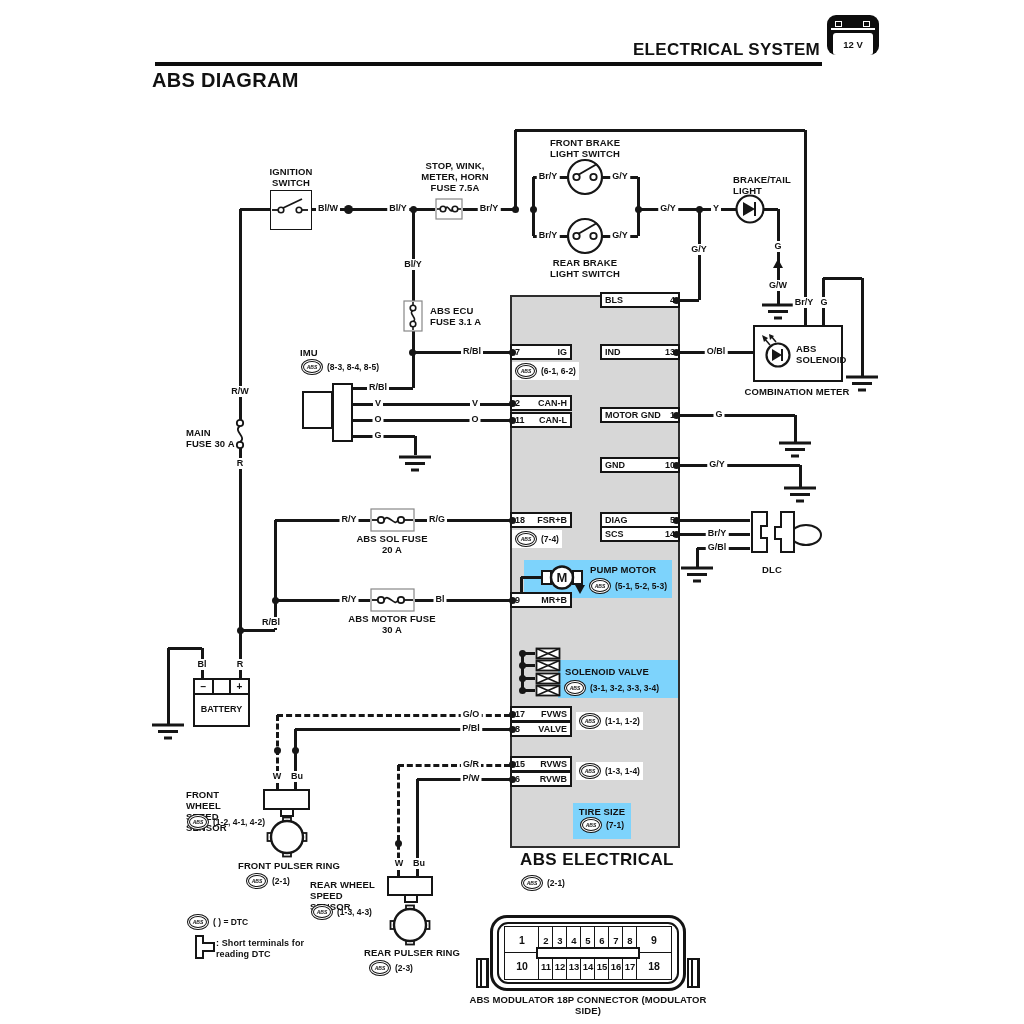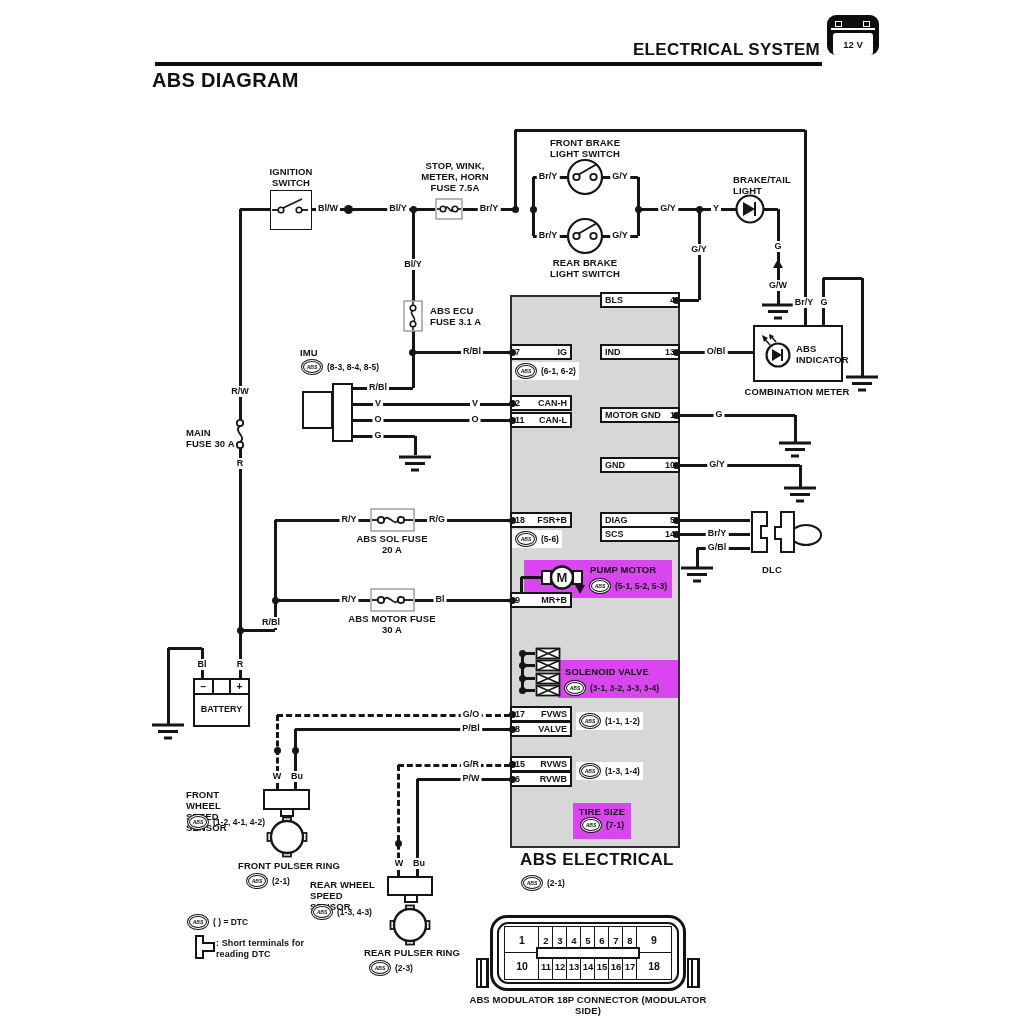--- a/index.html
+++ b/index.html
@@ -10,21 +10,21 @@
   .cll{text-align:left}
   .wl{position:absolute;transform:translateX(-50%);background:#fff;padding:0 2px;font:600 9px/11px var(--f);white-space:nowrap;z-index:6}
   .w{position:absolute;background:var(--ln)}
   .wd{position:absolute}
   .dot{position:absolute;background:var(--ln);border-radius:50%}
   .pin{position:absolute;display:flex;justify-content:space-between;align-items:center;background:#fff;border:2px solid #151515;height:16px;box-sizing:border-box;font:700 9px var(--f);padding:0 3px;z-index:3}
   .dtc{position:absolute;display:flex;align-items:center;gap:4px;font:600 8.5px var(--f);background:#fff;padding:1px 3px;white-space:nowrap;z-index:3}
   .dtc.inline{position:static;background:transparent;justify-content:center;padding:0}
   .oval{display:inline-flex;align-items:center;justify-content:center;width:16px;height:10px;border:1px solid #111;border-radius:50%;box-shadow:0 0 0 1px #fff,0 0 0 2px #111;font:italic 700 5px var(--f);flex:none;margin:2px;background:#fff}
   .box{position:absolute;background:#fff;border:2px solid #151515;box-sizing:border-box}
-  .patch{position:absolute;background:#d946ef}
+  .patch{position:absolute;background:#7dd3fc}
   .hdr-title{position:absolute;left:500px;top:40px;width:320px;text-align:right;font:800 17px var(--f);letter-spacing:.3px}
   .hdr-rule{position:absolute;left:155px;top:62px;width:667px;height:4px;background:#0d0d0d}
   .page-title{position:absolute;left:152px;top:69px;font:800 20px var(--f);letter-spacing:.3px}
   .mod-title{position:absolute;font:600 17px var(--f);letter-spacing:.4px}
   .conn{position:absolute;left:490px;top:915px;width:196px;height:76px;border:3px solid #141414;border-radius:17px;background:#fff;box-sizing:border-box;z-index:3}
   .conn-in{position:absolute;left:4px;top:4px;right:4px;bottom:4px;border:2px solid #141414;border-radius:11px}
   .conn-grid{position:absolute;left:50%;top:50%;transform:translate(-50%,-50%);display:grid;grid-template-columns:34px repeat(7,14px) 34px;grid-auto-rows:26px}
   .ccell{border:1.5px solid #141414;display:flex;align-items:center;justify-content:center;font:700 9.5px var(--f);margin:-0.75px;background:#fff}
   .ccell.big{font-size:10.5px}
   .keybar{position:absolute;left:50%;top:50%;transform:translate(-50%,-50%);width:100px;height:8px;background:#fff;border:2px solid #141414;z-index:2}
@@ -249,21 +249,21 @@
 <div class="box" style="left:753px;top:325px;width:90px;height:57px;border-width:2.5px;z-index:3"></div>
 <svg width="40" height="36" style="left:756px;top:334px;z-index:4">
   <line class="s" x1="14" y1="11" x2="8" y2="4" stroke-width="1.5"></line>
     <polygon class="f" points="6,1 12,4 8,8"></polygon>
   <line class="s" x1="20" y1="8" x2="15" y2="2" stroke-width="1.5"></line>
     <polygon class="f" points="13,0 18,2 14,6"></polygon>
   <circle class="sf" cx="22" cy="21" r="11.5" stroke-width="2.2"></circle>
   <polygon class="f" points="16,15 16,27 26,21"></polygon>
   <line class="s" x1="26" y1="15" x2="26" y2="27" stroke-width="2"></line>
 </svg>
-<div class="cl cll" style="left:796px;top:343px;width:52px;z-index:4">ABS INDICATOR</div>
+<div class="cl cll" style="left:796px;top:343px;width:52px;z-index:4">ABS SOLENOID</div>
 <div class="cl" style="left:737px;top:386px;width:120px">COMBINATION METER</div>
 
 <svg width="80" height="58" style="left:748px;top:508px;z-index:3">
   <ellipse class="sf" cx="58" cy="27" rx="15" ry="10" stroke-width="2"></ellipse>
   <path class="sf" d="M4 4 h15 v14 h-6 v12 h6 v14 h-15 z" stroke-width="2"></path>
   <path class="sf" d="M33 4 h13 v40 h-13 v-13 h-6 v-12 h6 z" stroke-width="2"></path>
 </svg>
 <div class="cl" style="left:752px;top:564px;width:40px">DLC</div>
 
 <div class="pin" style="left:510px;top:344px;width:62px">
@@ -281,21 +281,21 @@
 <div class="pin" style="left:510px;top:412px;width:62px">
     <span>11</span>
     <span>CAN-L</span>
   </div>
 <div class="pin" style="left:510px;top:512px;width:62px">
     <span>18</span>
     <span>FSR+B</span>
   </div>
 <div class="dtc" style="left:512px;top:530px">
     <i class="oval">ABS</i>
-    <b>(5-6)</b>
+    <b>(7-4)</b>
   </div>
 <div class="pin" style="left:510px;top:592px;width:62px">
     <span>9</span>
     <span>MR+B</span>
   </div>
 <div class="pin" style="left:510px;top:706px;width:62px">
     <span>17</span>
     <span>FVWS</span>
   </div>
 <div class="pin" style="left:510px;top:721px;width:62px">

